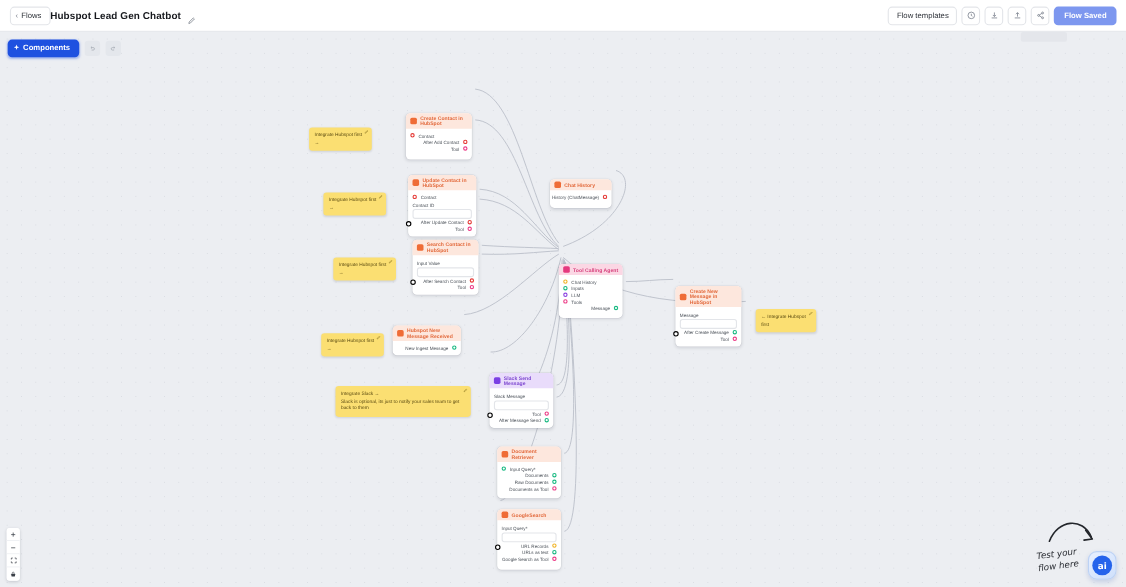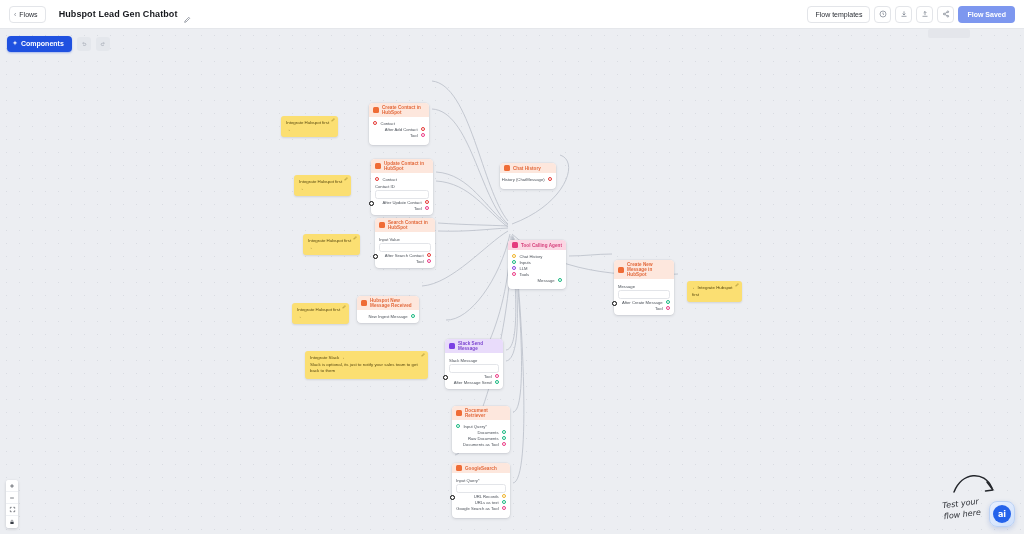--- a/index.html
+++ b/index.html
@@ -22,21 +22,21 @@
     z-index: 40;
   }
   .flows-btn {
     display: flex; align-items: center; gap: 3px;
     height: 17px; padding: 0 7px 0 4px;
     border: 1px solid #e3e5e9; border-radius: 4px;
     background: #fff; font-size: 7px; color: #2b2f36; font-weight: 500;
   }
   .flows-btn .chev { font-size: 7px; color: #868b95; line-height: 1; }
   .flow-title {
-    margin-left: 13px; font-size: 9px; color: #16181d; font-weight: 600;
+    font-size: 9px; color: #16181d; font-weight: 600;
     letter-spacing: .1px;
   }
   .pencil-ic { margin-left: 5px; width: 8px; height: 8px; color: #8a8f99; display: inline-block; }
   .topbar-right { margin-left: auto; display: flex; align-items: center; gap: 4px; }
   .tmpl-btn {
     height: 17px; padding: 0 7px; border: 1px solid #e3e5e9; border-radius: 4px;
     background: #fff; font-size: 7px; color: #2b2f36; font-weight: 500;
     display: flex; align-items: center;
   }
   .icon-btn {

